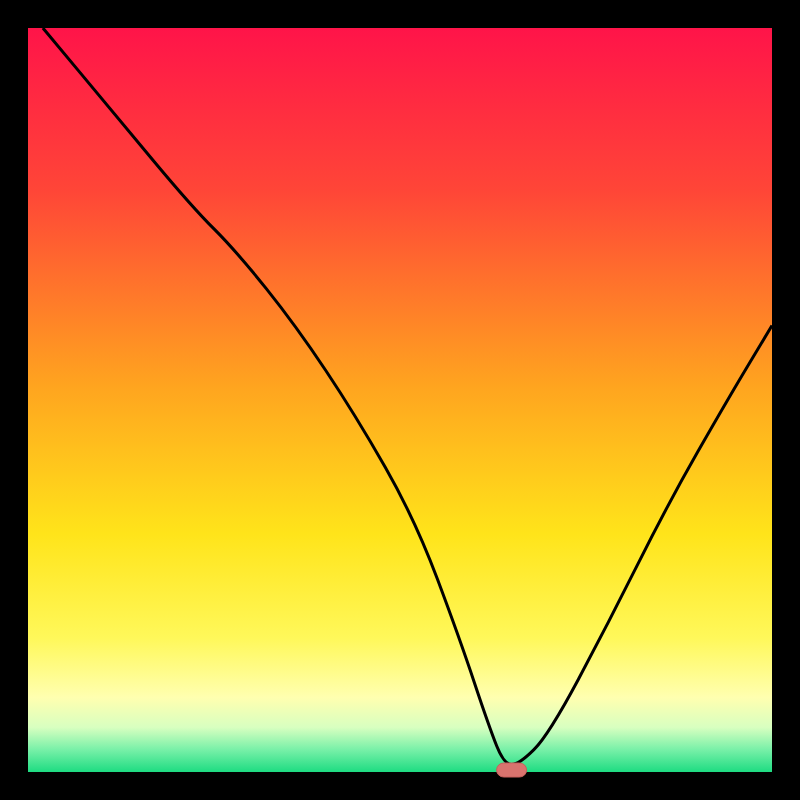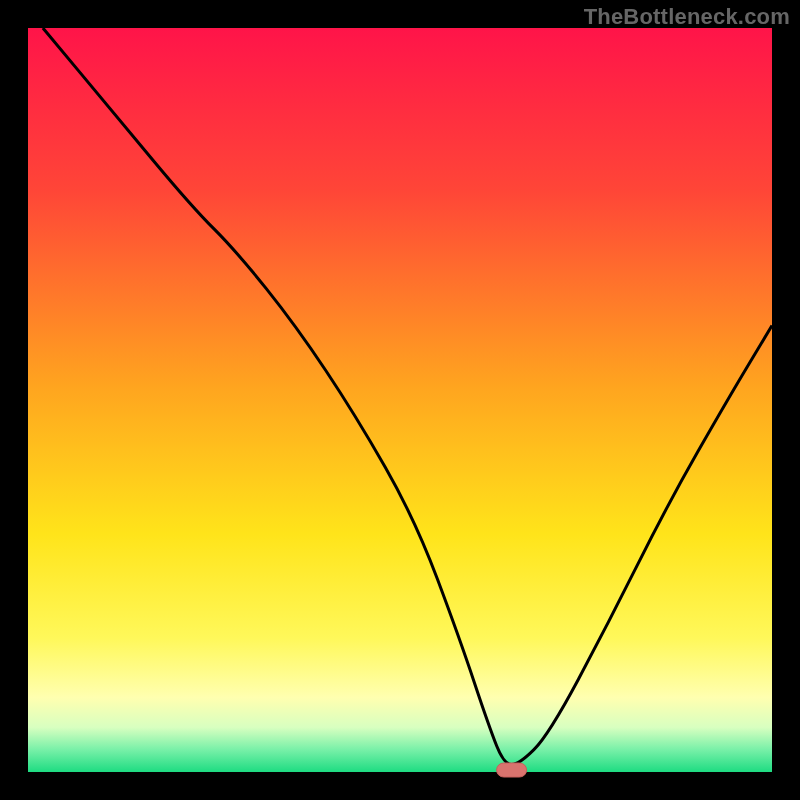--- a/index.html
+++ b/index.html
@@ -27,21 +27,20 @@
     letter-spacing: 0.2px;
   }
   svg {
     display: block;
   }
 </style>
 </head>
 <body>
 
 <div class="frame">
-  <div class="watermark">TheBottleneck.com</div>
   <svg id="chart-svg" width="800" height="800" viewBox="0 0 800 800">
     <defs>
       <linearGradient id="bg-grad" x1="0" y1="0" x2="0" y2="1">
           <stop offset="0%" stop-color="#ff1449"></stop>
           <stop offset="22%" stop-color="#ff4637"></stop>
           <stop offset="48%" stop-color="#ffa41f"></stop>
           <stop offset="68%" stop-color="#ffe41a"></stop>
           <stop offset="82%" stop-color="#fff85a"></stop>
           <stop offset="90%" stop-color="#ffffb0"></stop>
           <stop offset="94%" stop-color="#d8ffc0"></stop>

